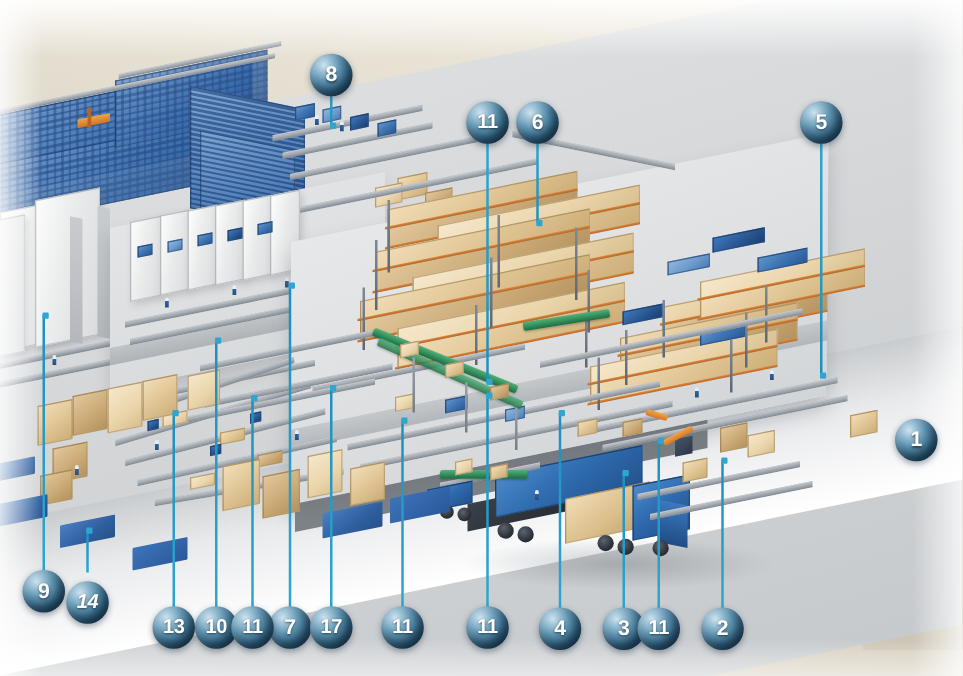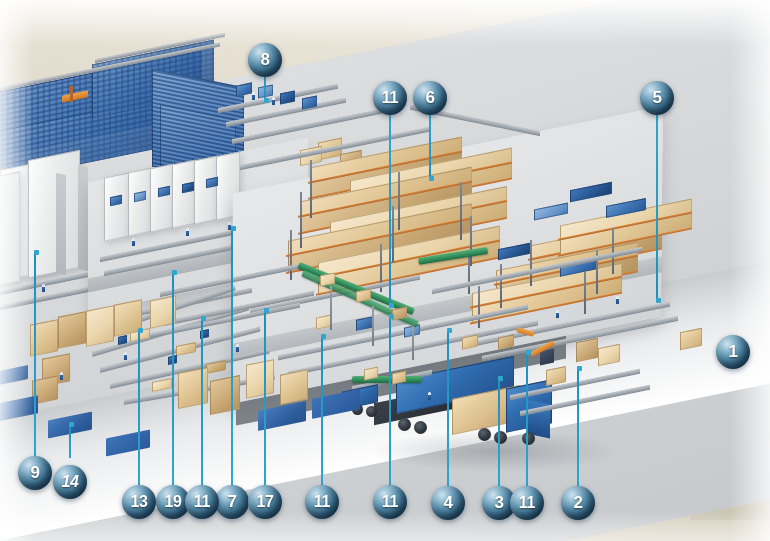--- a/index.html
+++ b/index.html
@@ -577,21 +577,21 @@
       <div class="leader-dot" style="left: 232px; top: 226px;"></div>
       <div class="marker" title="goods-to-person-station" style="left: 232px; top: 502px;">7</div>
       <div class="leader" style="left: 264px; top: 75px; height: 25px;"></div>
       <div class="leader-dot" style="left: 265px; top: 98px;"></div>
       <div class="marker" title="packing-workstation" style="left: 265px; top: 60px;">8</div>
       <div class="leader up" style="left: 34px; top: 252px; height: 206px;"></div>
       <div class="leader-dot" style="left: 35px; top: 250px;"></div>
       <div class="marker" title="vertical-lift-module" style="left: 35px; top: 473px;">9</div>
       <div class="leader up" style="left: 172px; top: 272px; height: 215px;"></div>
       <div class="leader-dot" style="left: 173px; top: 270px;"></div>
-      <div class="marker small" title="sorter-infeed" style="left: 173px; top: 502px;">19</div>
+      <div class="marker small" title="sorter-infeed" style="left: 173px; top: 502px;">10</div>
       <div class="leader" style="left: 389px; top: 113px; height: 192px;"></div>
       <div class="leader-dot" style="left: 390px; top: 303px;"></div>
       <div class="marker small" title="carton-conveyor" style="left: 390px; top: 98px;">11</div>
       <div class="leader up" style="left: 201px; top: 318px; height: 169px;"></div>
       <div class="leader-dot" style="left: 202px; top: 316px;"></div>
       <div class="marker small" title="carton-conveyor" style="left: 202px; top: 502px;">11</div>
       <div class="leader up" style="left: 321px; top: 336px; height: 151px;"></div>
       <div class="leader-dot" style="left: 322px; top: 334px;"></div>
       <div class="marker small" title="carton-conveyor" style="left: 322px; top: 502px;">11</div>
       <div class="leader up" style="left: 389px; top: 316px; height: 171px;"></div>

